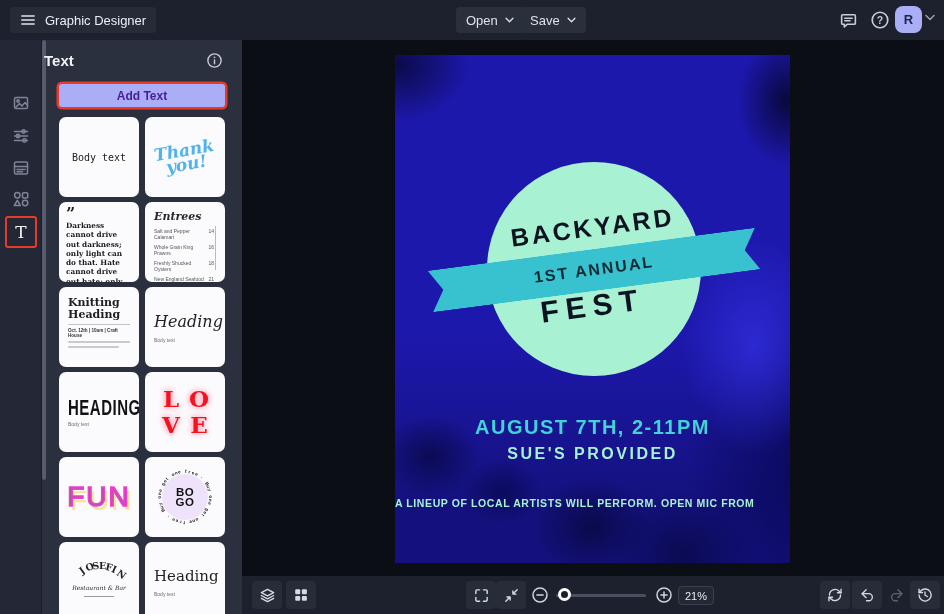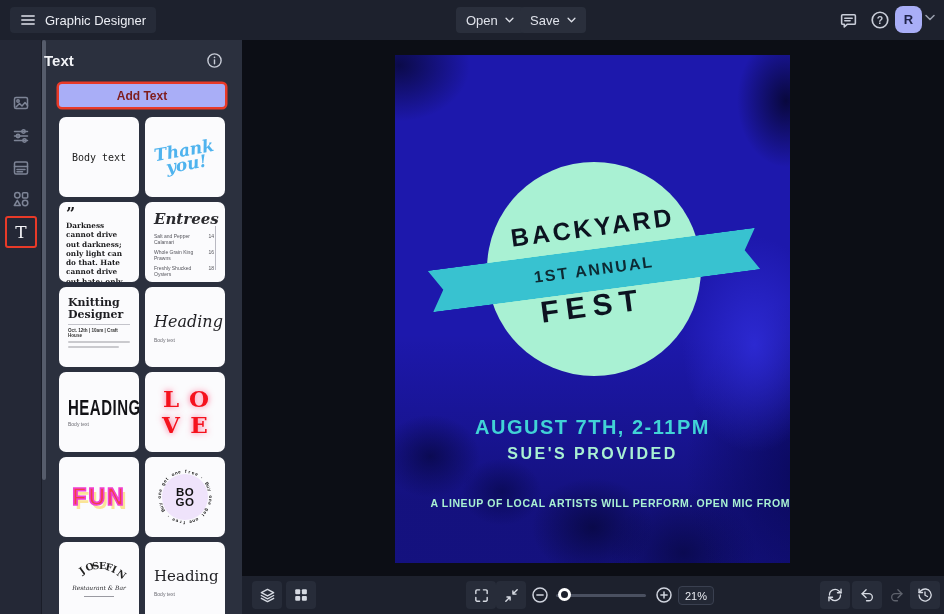--- a/index.html
+++ b/index.html
@@ -31,52 +31,52 @@
   .rail-item{left:12px;width:18px;height:18px;color:var(--railicon);cursor:pointer;}
   .rail-text-box{left:5px;top:176px;width:32px;height:32px;border:2.5px solid var(--red);border-radius:3px;
                  display:flex;align-items:center;justify-content:center;cursor:pointer;}
   .rail-text-box .T{font-family:"DejaVu Serif",serif;font-size:17px;color:#f4f5f8;}
 
   
   .panel{left:42px;top:40px;width:200px;height:574px;background:var(--panel);}
   .panel-title{left:60px;top:52px;font-size:15px;font-weight:700;color:#f1f2f6;}
   .add-btn{left:59px;top:84px;width:166px;height:23px;background:var(--lav);border-radius:3px;
            box-shadow:0 0 0 2.5px var(--red);display:flex;align-items:center;justify-content:center;
-           font-size:12px;font-weight:700;color:#7f1d1d;cursor:pointer;}
+           font-size:12px;font-weight:700;color:#4c1d95;cursor:pointer;}
   .scrollbar{left:233px;top:117px;width:4px;height:440px;border-radius:2px;background:#565c6b;cursor:pointer;}
 
   .card{width:80px;height:80px;background:#fbfbfd;border-radius:7px;overflow:hidden;cursor:pointer;position:absolute;}
   .c1{left:59px;}
   .r1{top:117px;}
   .center{display:flex;align-items:center;justify-content:center;}
 
   .mono-body{font-family:"DejaVu Sans Mono",monospace;font-size:10px;color:#222;}
   .thankyou{font-family:"DejaVu Serif",serif;font-style:italic;font-weight:700;font-size:17px;line-height:14px;
             color:#4fb3ee;transform:rotate(-10deg);text-align:center;}
   .quote-card{padding:8px 7px;font-family:"DejaVu Serif",serif;color:#1c1c1e;}
   .quote-mark{font-size:16px;font-weight:700;line-height:8px;}
   .quote-text{font-size:7.3px;font-weight:700;line-height:9.3px;margin-top:3px;}
   .menu-card{padding:8px 8px 8px 9px;color:#2a2a2e;}
-  .menu-title{font-family:"DejaVu Serif",serif;font-style:italic;font-weight:700;font-size:15px;}
+  .menu-title{font-family:"DejaVu Serif",serif;font-style:italic;font-weight:700;font-size:11px;}
   .menu-rows{margin-top:5px;width:60px;}
   .menu-row{display:flex;justify-content:space-between;font-size:5px;color:#55555c;margin:4px 0;}
   .menu-rule{position:absolute;right:9px;top:24px;bottom:12px;width:1px;background:#b9b9c2;}
   .workshop-card{padding:10px 9px;color:#1e1e22;}
   .ws-title{font-family:"DejaVu Serif",serif;font-weight:700;font-size:11px;line-height:11.5px;width:62px;}
   .ws-rule{height:1px;background:#c4c4cb;margin:4px 0 3px;}
   .ws-sub{font-size:4.6px;font-weight:700;color:#333;}
   .ws-line{height:2px;border-radius:1px;background:#cacace;margin-top:3px;}
   .heading-script{font-family:"DejaVu Serif",serif;font-style:italic;font-size:16px;color:#1f1f23;}
   .heading-caps{font-weight:700;font-size:15px;letter-spacing:.5px;color:#121216;transform:scaleY(1.5);transform-origin:left center;display:inline-block;}
   .body-small{font-size:5px;color:#6d6d74;margin-top:6px;}
   .pad-card{padding:0 9px;display:flex;flex-direction:column;justify-content:center;}
   .love-grid{display:grid;grid-template-columns:22px 22px;grid-template-rows:26px 26px;gap:0 6px;
              font-family:"DejaVu Serif",serif;font-weight:700;font-size:23px;color:#f5121d;
              text-shadow:0 0 6px rgba(255,60,110,.75);text-align:center;line-height:26px;}
-  .fun-text{font-size:23px;font-weight:700;letter-spacing:2px;color:#ef4444;
+  .fun-text{font-size:28px;font-weight:400;letter-spacing:2px;color:#737373;
             -webkit-text-stroke:1.6px #f23ed2;text-shadow:3px 4px 0 rgba(250,225,140,.9);}
   .bogo-core{width:46px;height:46px;border-radius:50%;background:#efe3fb;display:flex;flex-direction:column;
              align-items:center;justify-content:center;font-weight:700;font-size:11.5px;line-height:10.5px;color:#121212;letter-spacing:.5px;}
   .ring{position:absolute;inset:0;}
   .ring span{position:absolute;left:50%;top:50%;transform-origin:0 0;
              font-size:4.6px;font-weight:700;color:#1a1a1a;}
   .arc{position:absolute;inset:0;}
   .arc span{position:absolute;left:50%;top:56px;transform-origin:0 0;
             font-family:"DejaVu Serif",serif;font-weight:700;font-size:9.5px;color:#222;}
   .josefin-sub{position:absolute;left:0;right:0;top:42px;text-align:center;
@@ -103,21 +103,21 @@
   .ribbon{position:absolute;left:34px;top:194px;width:330px;height:42px;background:var(--teal);
           transform:rotate(-7.5deg);display:flex;align-items:center;justify-content:center;
           clip-path:polygon(0 0,100% 0,calc(100% - 13px) 50%,100% 100%,0 100%,13px 50%);}
   .ribbon .txt{font-size:16px;font-weight:700;letter-spacing:2px;color:#0d2a33;}
   .badge-bottom{position:absolute;left:0;right:0;top:234px;text-align:center;transform:rotate(-7.5deg);
                 font-size:30px;font-weight:700;letter-spacing:7px;color:#0c1320;}
   .poster-date{position:absolute;left:0;right:0;top:361px;text-align:center;
                font-size:20px;font-weight:700;letter-spacing:1.5px;color:#41d3d6;}
   .poster-venue{position:absolute;left:0;right:0;top:390px;text-align:center;
                 font-size:16px;font-weight:700;letter-spacing:2.5px;color:var(--mint);}
-  .poster-details{position:absolute;left:0;right:0;top:441px;text-align:right;
+  .poster-details{position:absolute;left:0;right:0;top:441px;text-align:left;
                   font-size:10.5px;font-weight:700;letter-spacing:.6px;line-height:15.5px;color:var(--mint);}
 
   
   .bottombar{left:242px;top:576px;width:702px;height:38px;background:var(--bar);}
   .bb-btn{top:5px;width:30px;height:28px;border-radius:4px;background:#272c39;color:#d6dae2;
           display:flex;align-items:center;justify-content:center;cursor:pointer;}
   .bb-plain{top:5px;width:28px;height:28px;display:flex;align-items:center;justify-content:center;color:#cfd3dd;cursor:pointer;}
   .slider-track{left:314px;top:18px;width:90px;height:2.5px;border-radius:2px;background:#4a5060;cursor:pointer;}
   .slider-thumb{left:316px;top:12px;width:13px;height:13px;border-radius:50%;background:var(--bar);
                 border:3px solid #fff;cursor:pointer;}
@@ -249,21 +249,21 @@
         </div>
       <div class="menu-row">
           <span>New England Seafood Chowder</span>
           <span>21</span>
         </div>
     </div>
     <div class="menu-rule"></div>
   </div>
 
   <div class="card workshop-card" style="left:17px;top:247px;">
-    <div class="ws-title">Knitting Designer</div>
+    <div class="ws-title">Knitting Heading</div>
     <div class="ws-rule"></div>
     <div class="ws-sub">Oct. 12th | 10am | Craft House</div>
     <div class="ws-line" style="width:100%;"></div>
     <div class="ws-line" style="width:82%;"></div>
   </div>
   <div class="card pad-card" style="left:103px;top:247px;">
     <div class="heading-script">Heading</div>
     <div class="body-small">Body text</div>
   </div>
 

